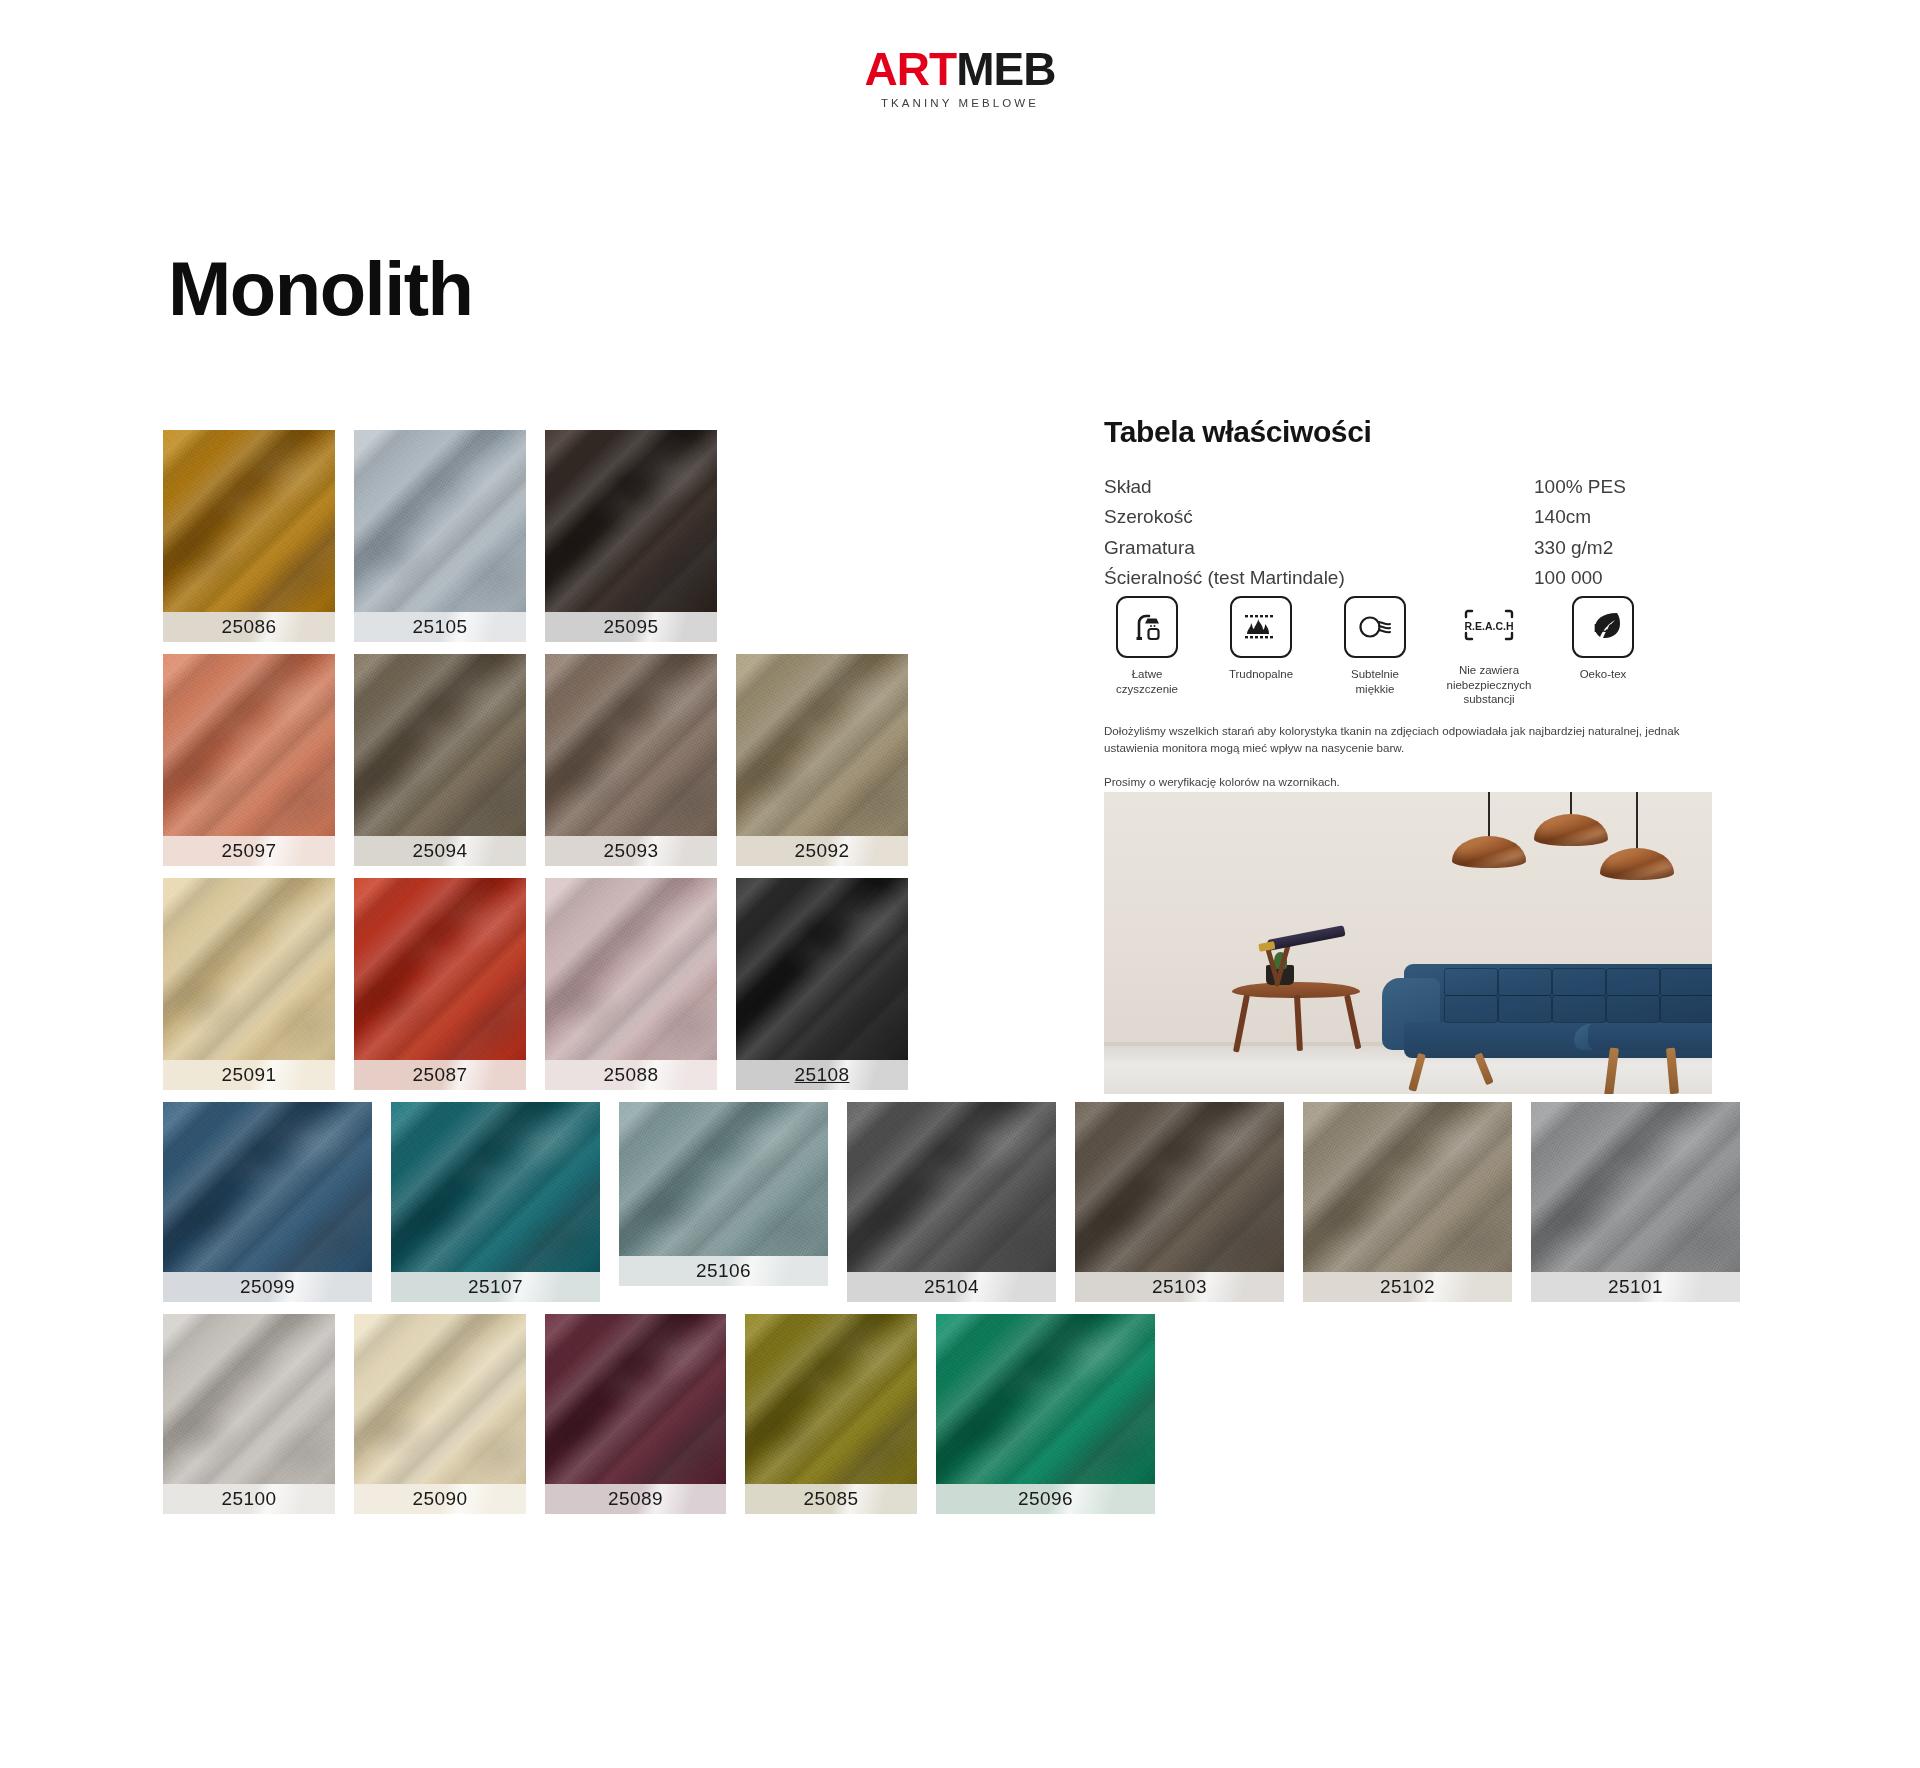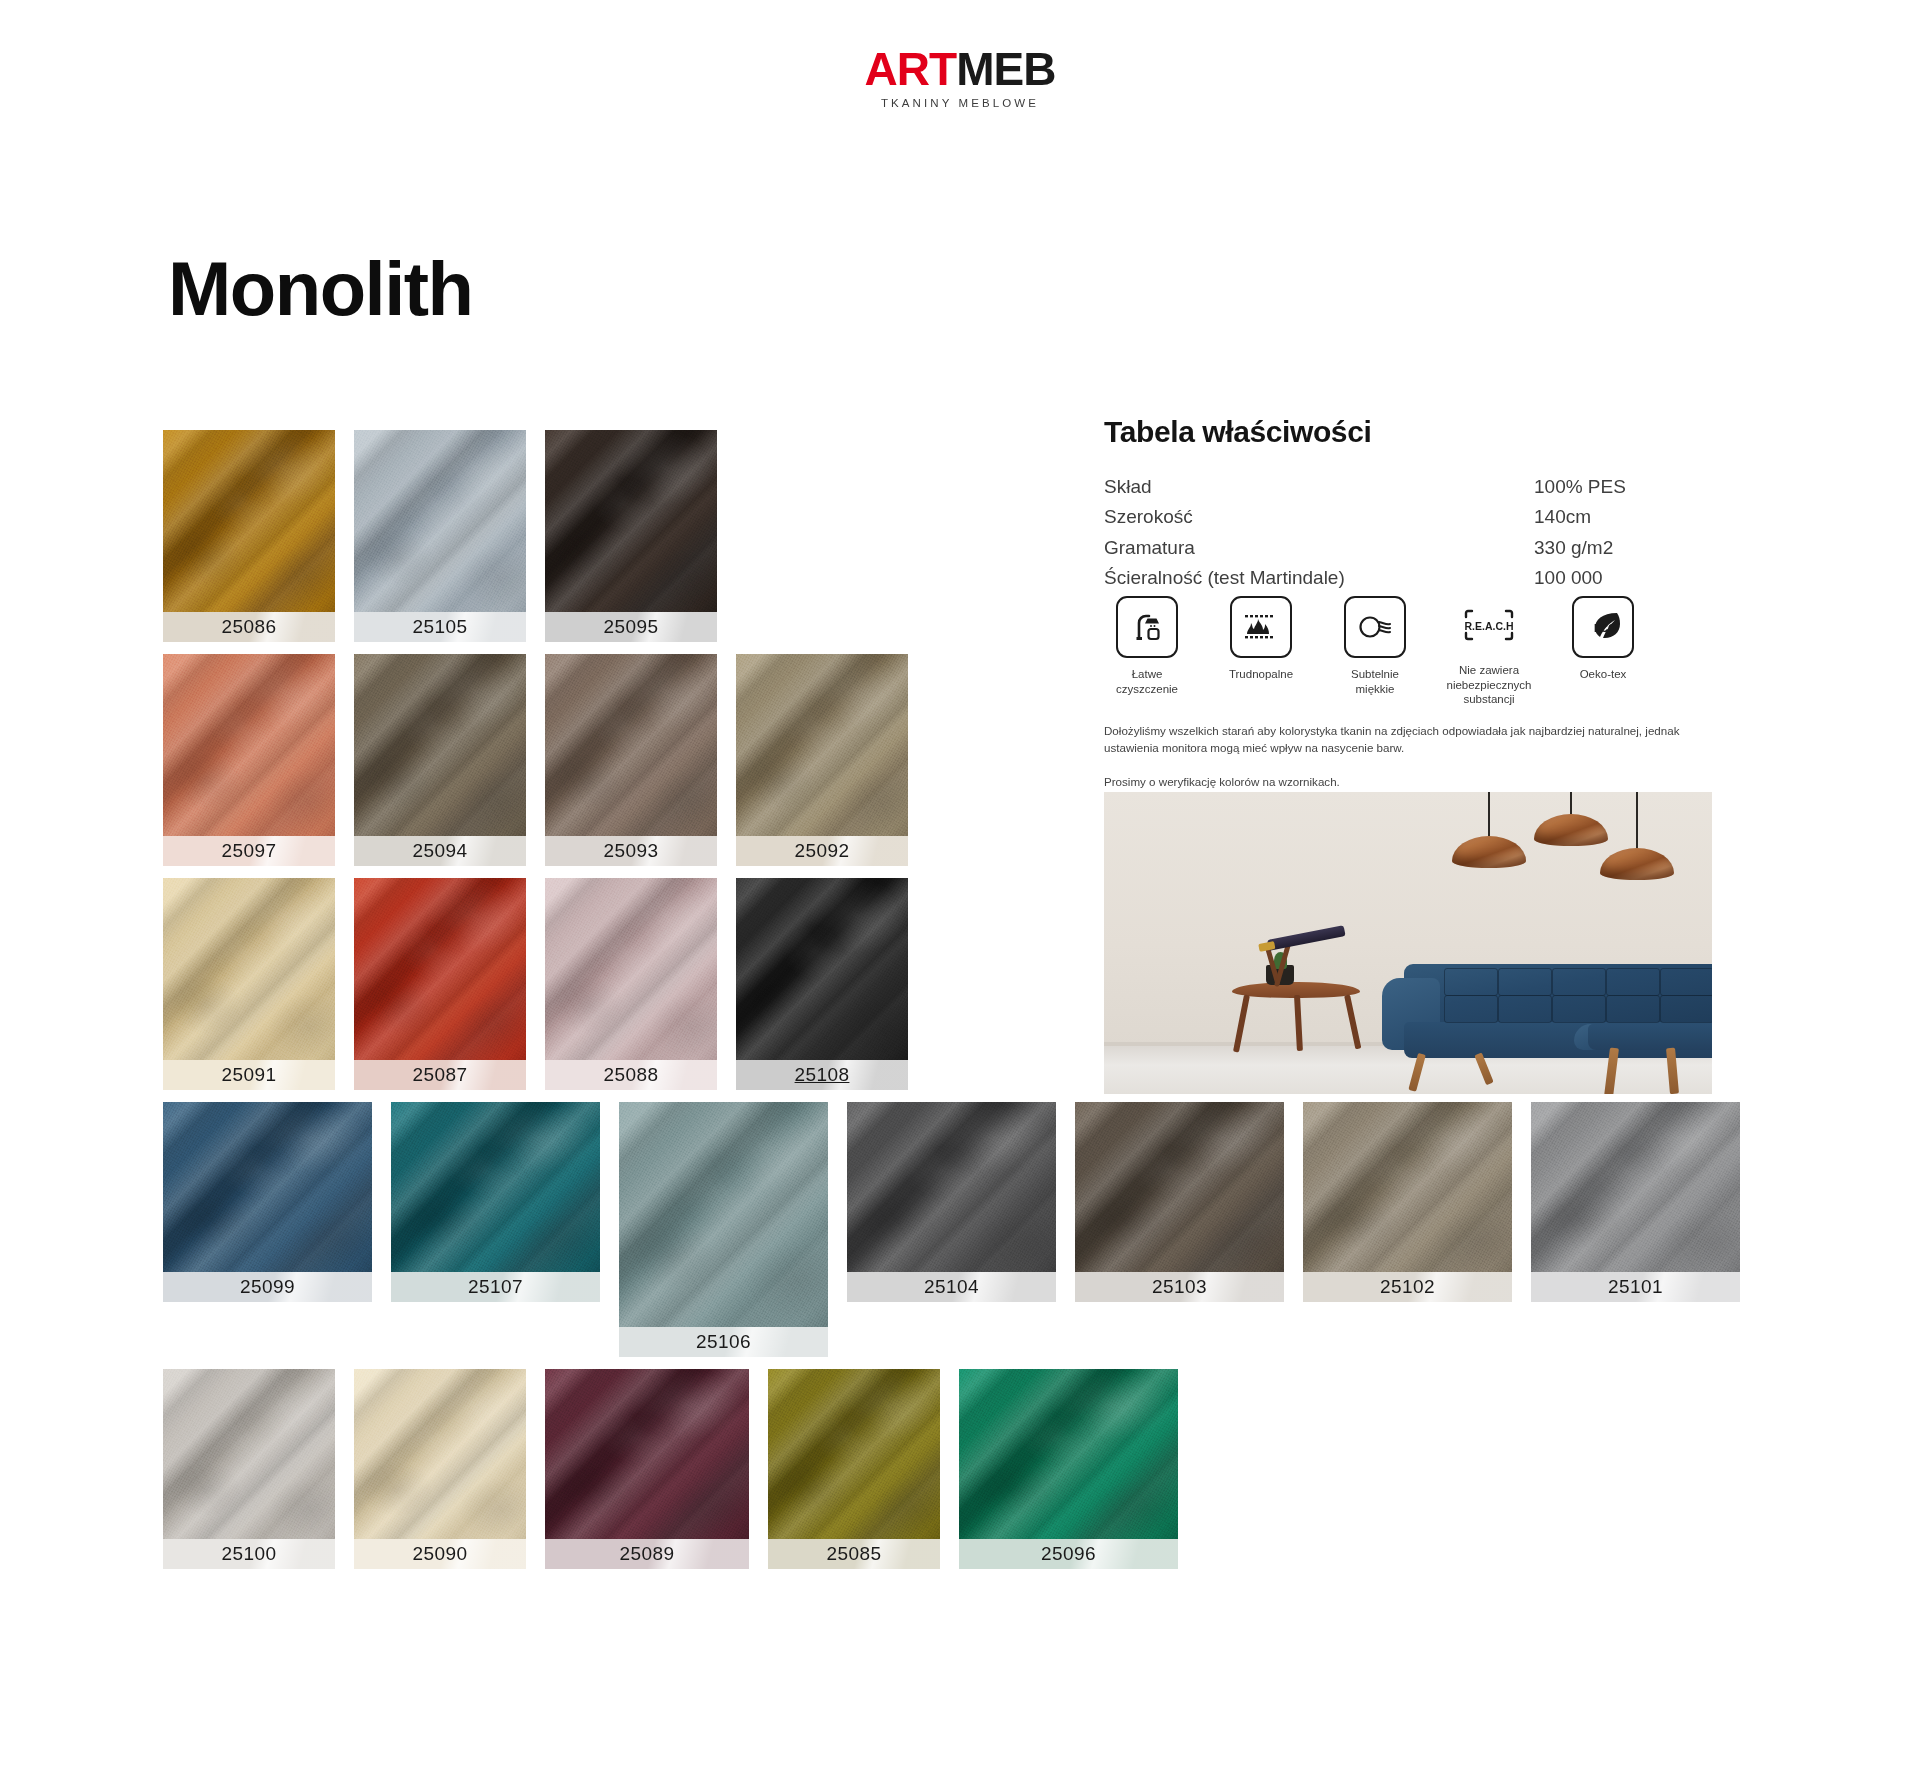--- a/index.html
+++ b/index.html
@@ -272,21 +272,21 @@
         <div class="grain"></div>
         <div class="swatch-label" style="background: rgb(214, 218, 222);"><div class="lbl-sheen"></div><span class="code">25099</span></div>
       </div>
       <div class="swatch" style="width: 209px; height: 200px;">
         <div class="fabric" style="background: linear-gradient(135deg, rgb(36, 123, 131) 0%, rgb(21, 96, 104) 22%, rgb(11, 70, 78) 38%, rgb(21, 96, 104) 50%, rgb(36, 123, 131) 60%, rgb(11, 70, 78) 72%, rgb(21, 96, 104) 86%, rgb(11, 70, 78) 100%);"></div>
         <div class="mottle"></div>
         <div class="fold"></div>
         <div class="grain"></div>
         <div class="swatch-label" style="background: rgb(210, 220, 219);"><div class="lbl-sheen"></div><span class="code">25107</span></div>
       </div>
-      <div class="swatch" style="width: 209px; height: 255px;">
+      <div class="swatch" style="width: 209px; height: 184px;">
         <div class="fabric" style="background: linear-gradient(135deg, rgb(150, 173, 174) 0%, rgb(125, 150, 151) 22%, rgb(98, 124, 125) 38%, rgb(125, 150, 151) 50%, rgb(150, 173, 174) 60%, rgb(98, 124, 125) 72%, rgb(125, 150, 151) 86%, rgb(98, 124, 125) 100%);"></div>
         <div class="mottle"></div>
         <div class="fold"></div>
         <div class="grain"></div>
         <div class="swatch-label" style="background: rgb(221, 226, 226);"><div class="lbl-sheen"></div><span class="code">25106</span></div>
       </div>
       <div class="swatch" style="width: 209px; height: 200px;">
         <div class="fabric" style="background: linear-gradient(135deg, rgb(100, 100, 101) 0%, rgb(75, 75, 76) 22%, rgb(52, 52, 53) 38%, rgb(75, 75, 76) 50%, rgb(100, 100, 101) 60%, rgb(52, 52, 53) 72%, rgb(75, 75, 76) 86%, rgb(52, 52, 53) 100%);"></div>
         <div class="mottle"></div>
         <div class="fold"></div>
@@ -323,21 +323,21 @@
         <div class="grain"></div>
         <div class="swatch-label" style="background: rgb(232, 230, 227);"><div class="lbl-sheen"></div><span class="code">25100</span></div>
       </div>
       <div class="swatch" style="width: 172px; height: 200px;">
         <div class="fabric" style="background: linear-gradient(135deg, rgb(241, 231, 205) 0%, rgb(229, 215, 182) 22%, rgb(203, 188, 152) 38%, rgb(229, 215, 182) 50%, rgb(241, 231, 205) 60%, rgb(203, 188, 152) 72%, rgb(229, 215, 182) 86%, rgb(203, 188, 152) 100%);"></div>
         <div class="mottle"></div>
         <div class="fold"></div>
         <div class="grain"></div>
         <div class="swatch-label" style="background: rgb(242, 236, 224);"><div class="lbl-sheen"></div><span class="code">25090</span></div>
       </div>
-      <div class="swatch" style="width: 204px; height: 200px;">
+      <div class="swatch" style="width: 181px; height: 200px;">
         <div class="fabric" style="background: linear-gradient(135deg, rgb(113, 54, 70) 0%, rgb(89, 37, 51) 22%, rgb(62, 23, 34) 38%, rgb(89, 37, 51) 50%, rgb(113, 54, 70) 60%, rgb(62, 23, 34) 72%, rgb(89, 37, 51) 86%, rgb(62, 23, 34) 100%);"></div>
         <div class="mottle"></div>
         <div class="fold"></div>
         <div class="grain"></div>
         <div class="swatch-label" style="background: rgb(213, 200, 203);"><div class="lbl-sheen"></div><span class="code">25089</span></div>
       </div>
       <div class="swatch" style="width: 172px; height: 200px;">
         <div class="fabric" style="background: linear-gradient(135deg, rgb(151, 139, 39) 0%, rgb(124, 113, 23) 22%, rgb(94, 85, 14) 38%, rgb(124, 113, 23) 50%, rgb(151, 139, 39) 60%, rgb(94, 85, 14) 72%, rgb(124, 113, 23) 86%, rgb(94, 85, 14) 100%);"></div>
         <div class="mottle"></div>
         <div class="fold"></div>

